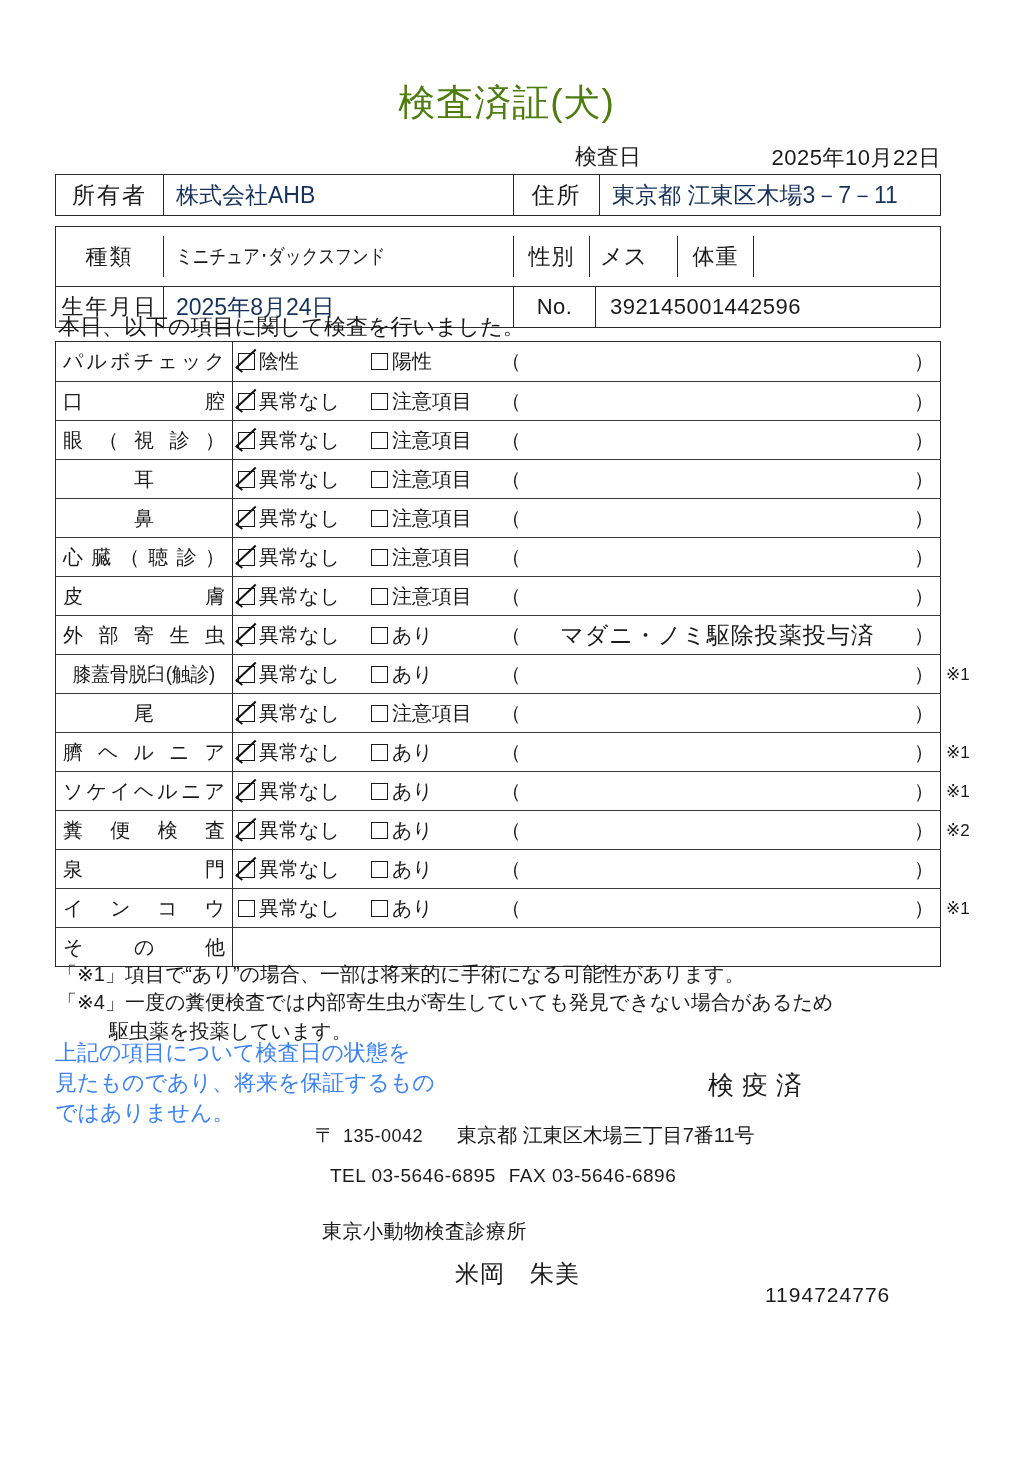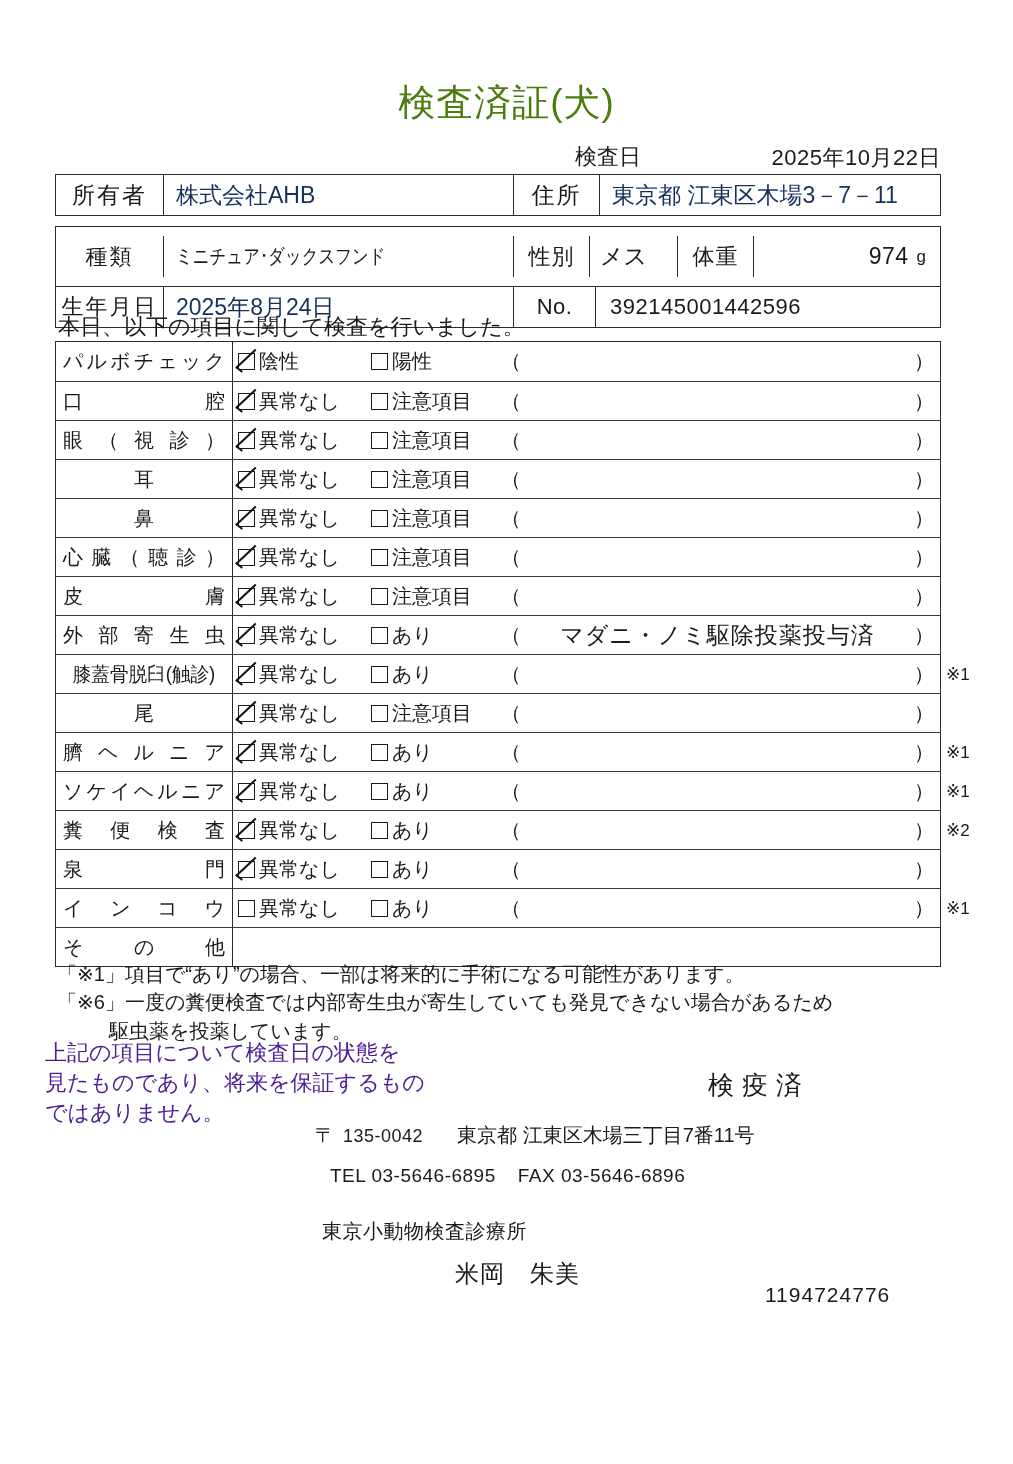--- a/index.html
+++ b/index.html
@@ -254,26 +254,26 @@
   }
   .fn {
     font-size: 20px;
     line-height: 1.42;
   }
   .fn-indent { padding-left: 52px; }
 
   
   .statement {
     position: absolute;
-    left: 45px;
+    left: 55px;
     top: 1038px;
     width: 460px;
     font-size: 22px;
     line-height: 1.36;
-    color: #4c1d95;
+    color: #3b82f6;
   }
   .stamp {
     position: absolute;
     left: 708px;
     top: 1068px;
     font-size: 26px;
     letter-spacing: 8px;
     color: #1a1a1a;
   }
 
@@ -288,21 +288,21 @@
   .clinic-addr .zip-num { font-size: 18px; letter-spacing: 0.5px; }
   .clinic-addr .addr-txt { margin-left: 34px; }
 
   .clinic-tel {
     position: absolute;
     left: 330px;
     top: 1165px;
     font-size: 19px;
     letter-spacing: 0.5px;
   }
-  .clinic-tel .fax-part { margin-left: 22px; }
+  .clinic-tel .fax-part { margin-left: 13px; }
 
   .clinic-name {
     position: absolute;
     left: 322px;
     top: 1218px;
     font-size: 20px;
     letter-spacing: 0.5px;
   }
   .clinic-person {
     position: absolute;
@@ -356,24 +356,20 @@
       </div>
       <div class="info-cell i-sexlbl">
         <span>性別</span>
       </div>
       <div class="info-cell i-sexval">
         <span class="val">メス</span>
       </div>
       <div class="info-cell i-wlbl">
         <span>体重</span>
       </div>
-      <div class="info-cell i-wval">
-        <span class="weight-num">974</span>
-        <span class="weight-unit">g</span>
-      </div>
     </div>
     <div class="info-row">
       <div class="info-cell i-label">
         <span>生年月日</span>
       </div>
       <div class="info-cell i-nolbl" style="justify-content:flex-start;padding-left:12px;">
         <span class="val val-blue">2025年8月24日</span>
       </div>
       <div class="info-cell" style="width:82px;justify-content:center;border-right:1.6px solid #2b2b2b;">
         <span class="no-text">No.</span>
@@ -759,21 +755,21 @@
             <span>の</span>
             <span>他</span>
           </span>
         </div>
         <div class="cr-body cr-other-body"></div>
       </div>
     </div>
 
   <div class="footnotes">
     <div class="fn">「※1」項目で“あり”の場合、一部は将来的に手術になる可能性があります。</div>
-    <div class="fn">「※6」一度の糞便検査では内部寄生虫が寄生していても発見できない場合があるため</div>
+    <div class="fn">「※4」一度の糞便検査では内部寄生虫が寄生していても発見できない場合があるため</div>
     <div class="fn fn-indent">駆虫薬を投薬しています。</div>
   </div>
 
   <div class="statement">
     <div>上記の項目について検査日の状態を</div>
     <div>見たものであり、将来を保証するもの</div>
     <div>ではありません。</div>
   </div>
   <div class="stamp">検疫済</div>
 

